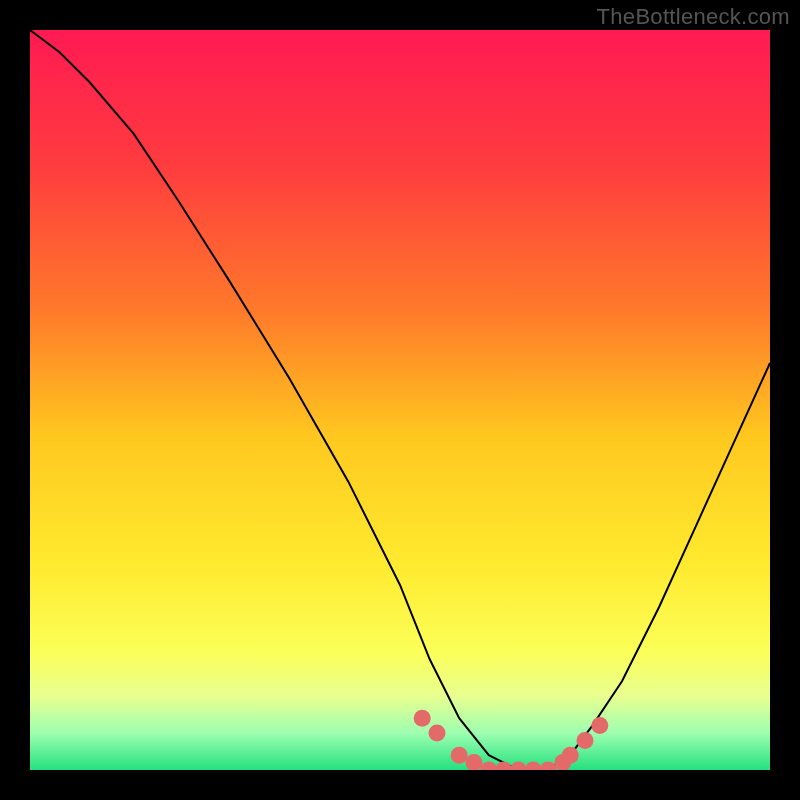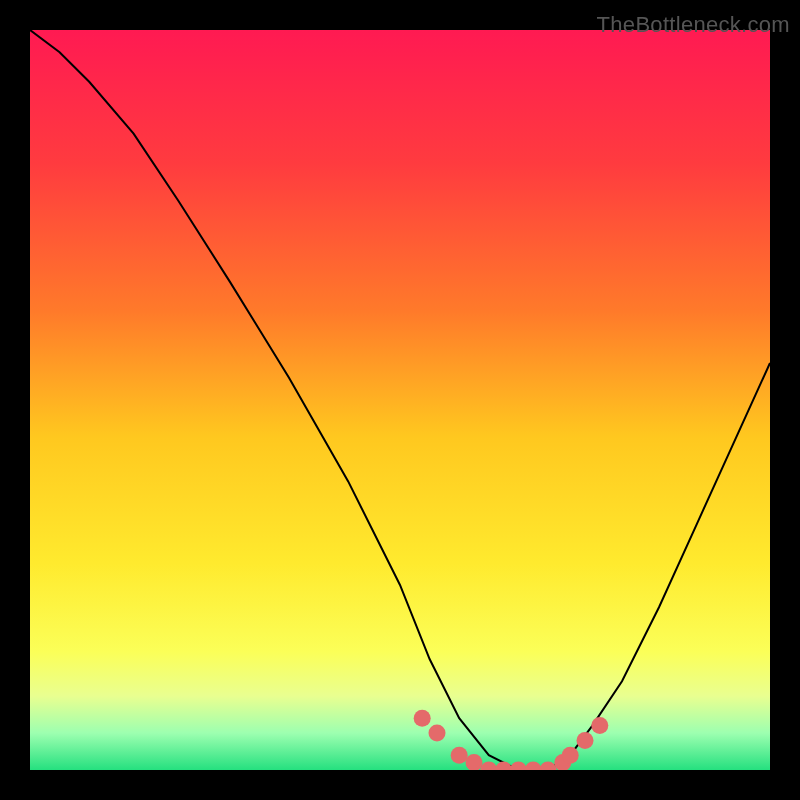--- a/index.html
+++ b/index.html
@@ -19,21 +19,21 @@
   }
   .plot-area {
     position: absolute;
     left: 30px;
     top: 30px;
     width: 740px;
     height: 740px;
   }
   .watermark {
     position: absolute;
-    top: 12px;
+    top: 4px;
     right: 10px;
     color: #555;
     font-size: 22px;
     font-weight: 500;
     letter-spacing: 0.3px;
     user-select: none;
   }
 </style>
 </head>
 <body>

